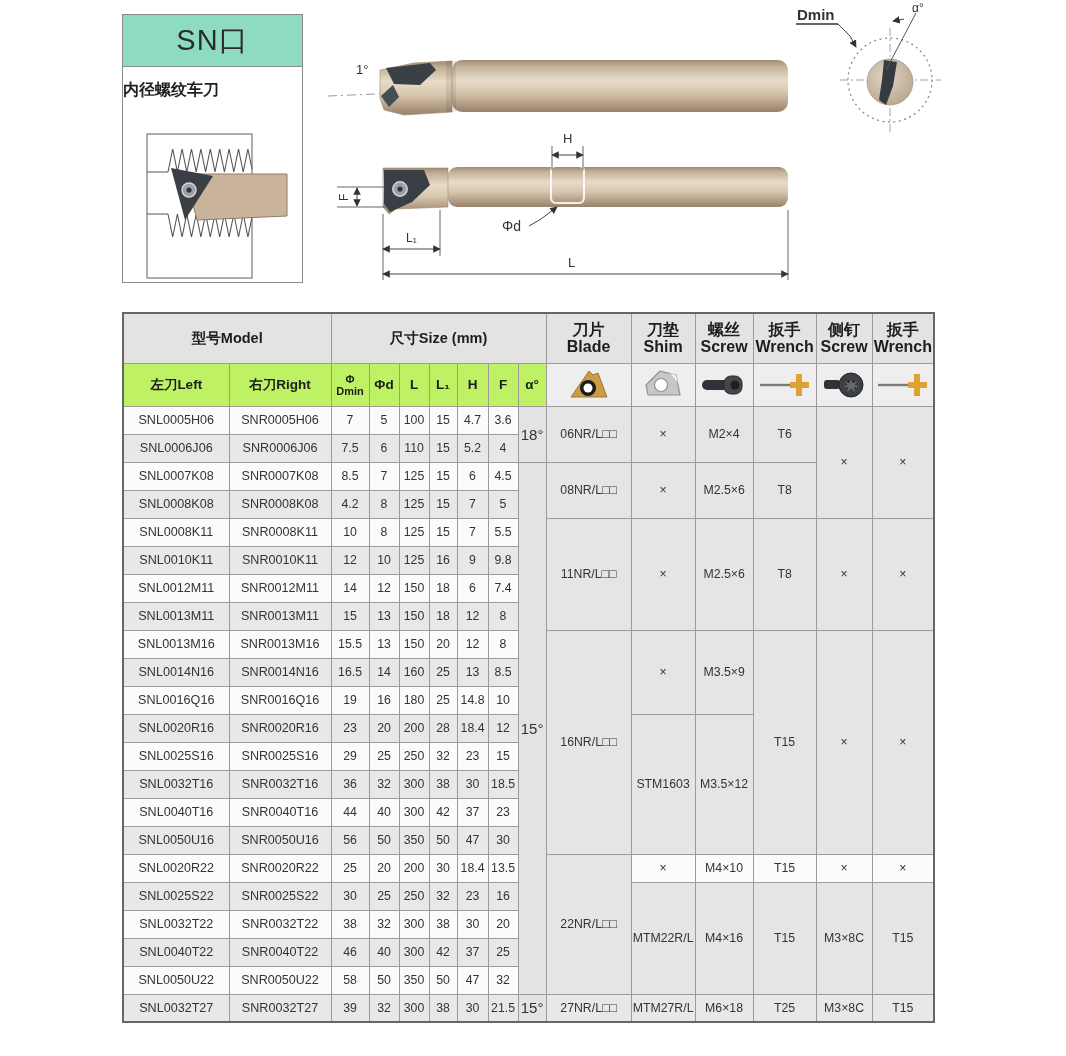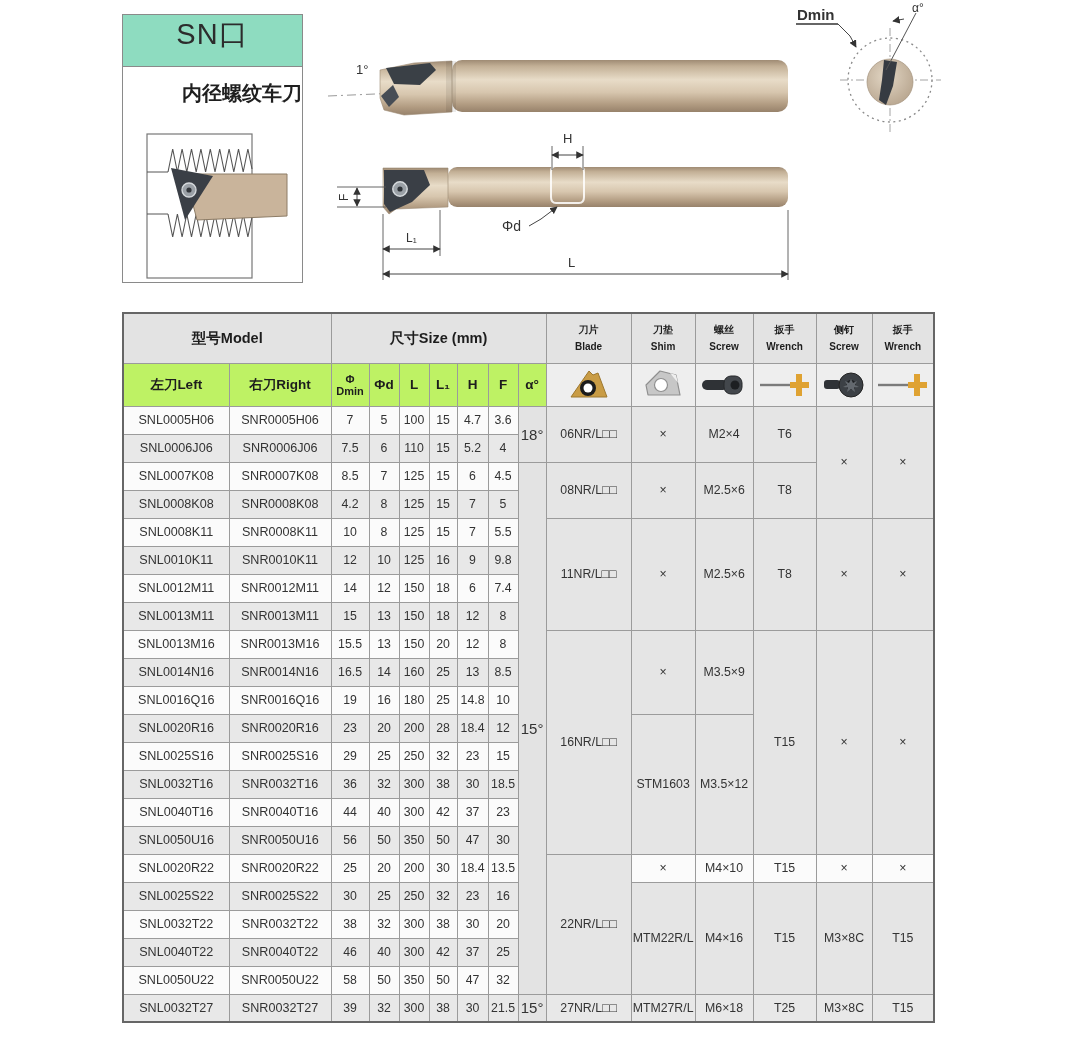--- a/index.html
+++ b/index.html
@@ -3,41 +3,41 @@
 <meta charset="utf-8">
 <style>
   html,body{margin:0;padding:0;width:1066px;height:1056px;background:#ffffff;
     font-family:"Liberation Sans",sans-serif;overflow:hidden;position:relative}
   #stage{position:absolute;inset:0;width:1066px;height:1056px;background:#fff}
 
   
   .card{position:absolute;left:122px;top:14px;width:181px;height:269px;
     border:1px solid #8a8a8a;box-sizing:border-box;background:#fff}
   .card-header{height:51px;background:#8edcc0;border-bottom:1px solid #8a8a8a;
-    display:flex;align-items:flex-start;justify-content:center;
+    display:flex;align-items:center;justify-content:center;
     font-size:29px;color:#2c2c2c;letter-spacing:1px}
-  .card-subtitle{margin-top:13px;text-align:right;font-size:20px;color:#1f1f1f;font-weight:bold}
+  .card-subtitle{margin-top:13px;text-align:left;font-size:16px;color:#1f1f1f;font-weight:bold}
   .card svg{position:absolute;left:0;bottom:2px}
 
   
   #drawing{position:absolute;left:0;top:0}
   #drawing text{font-family:"Liberation Sans",sans-serif;fill:#333}
   .dimline{stroke:#444;stroke-width:1;fill:none}
   .ext{stroke:#555;stroke-width:0.9}
 
   
   table{border-collapse:collapse;table-layout:fixed;position:absolute;left:122px;top:312px;
     width:811px;font-size:12.5px;color:#333;border:2px solid #666;background:#fff}
   th,td{border:1px solid #9b9b9b;text-align:center;vertical-align:middle;padding:0;overflow:hidden}
   thead th{background:#e3e3e3;color:#1d1d1d;font-weight:bold}
   thead tr.top-row{height:50px;font-size:14.5px}
   thead tr.icon-row{height:43px}
   thead tr.icon-row th{background:#eeeeee}
   thead tr.icon-row th.modelcol{background:#bef264;font-size:13.5px}
-  .two-line div{line-height:17px;font-size:10px}
+  .two-line div{line-height:17px;font-size:16px}
   .stack span{display:block;line-height:12px;font-size:11px;font-weight:bold}
   .dimletter{font-size:12px}
   tbody tr{height:28px}
   tbody td{font-size:12.3px}
   tr.even td.band{background:#fbfbfb}
   tr.odd td.band{background:#e8e8e8}
   td.span{background:#e5e5e5}
   td.c-alpha{background:#e3e3e3 !important;font-size:15px}
   td.c-model{font-size:12.6px}
   tr.gstart td{border-top:1.4px solid #666}

